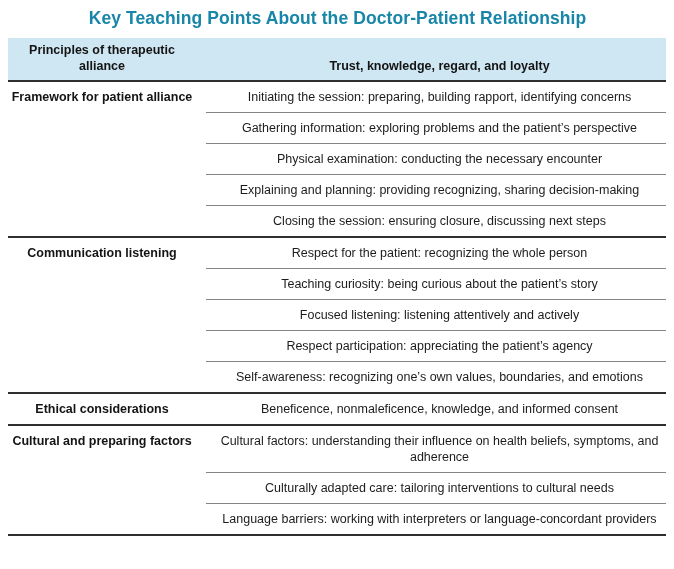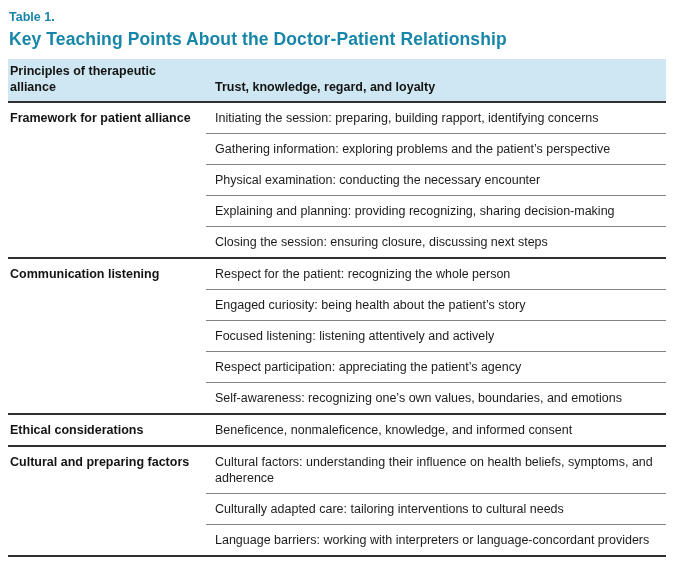--- a/index.html
+++ b/index.html
@@ -12,26 +12,27 @@
   .page { padding: 8px 8px 0 8px; }
 
   .table-label {
     color: var(--accent-teal, #1786a8);
     font-size: 12.5px; font-weight: bold;
     margin: 2px 0 5px 1px;
   }
   .title {
     color: var(--accent-teal, #1786a8);
     font-size: 17.5px; font-weight: bold;
-    margin: 0 0 9px 1px; letter-spacing: 0.1px;
+    margin: 0 0 9px 1px; letter-spacing: 0.1px; text-align: center;
   }
 
   table.kt {
     width: 100%; border-collapse: collapse; table-layout: fixed;
     border-bottom: 2px solid var(--section-rule, #2f2f2f);
+    text-align: center;
   }
   col.col-cat { width: 198px; }
   td {
     font-size: 12.5px; line-height: 16px;
     color: var(--body-text, #1c1c1c);
     vertical-align: top;
     padding: 7px 2px 7px 9px;
   }
   td.cat {
     font-weight: bold; color: #141414;
@@ -44,21 +45,20 @@
     font-weight: bold; color: #141414;
   }
   tr.section-start td { border-top: 2px solid var(--section-rule, #2f2f2f); }
   tr.item-row td.item { border-top: 1px solid var(--row-rule, #848484); }
 </style>
 </head>
 <body>
 
 <div class="page">
 
-  <div class="table-label">Table 1.</div>
   <h1 class="title">Key Teaching Points About the Doctor-Patient Relationship</h1>
 
   <table class="kt">
     <colgroup>
         <col class="col-cat">
         <col class="col-item">
       </colgroup>
     <tbody>
 
       <tr class="header-row">
@@ -81,21 +81,21 @@
       </tr>
       <tr class="item-row">
         <td class="item">Closing the session: ensuring closure, discussing next steps</td>
       </tr>
 
       <tr class="section-start">
         <td class="cat" rowspan="5">Communication listening</td>
         <td class="item">Respect for the patient: recognizing the whole person</td>
       </tr>
       <tr class="item-row">
-        <td class="item">Engaged curiosity: being health about the patient’s story</td>
+        <td class="item">Teaching curiosity: being curious about the patient’s story</td>
       </tr>
       <tr class="item-row">
         <td class="item">Focused listening: listening attentively and actively</td>
       </tr>
       <tr class="item-row">
         <td class="item">Respect participation: appreciating the patient’s agency</td>
       </tr>
       <tr class="item-row">
         <td class="item">Self-awareness: recognizing one’s own values, boundaries, and emotions</td>
       </tr>

